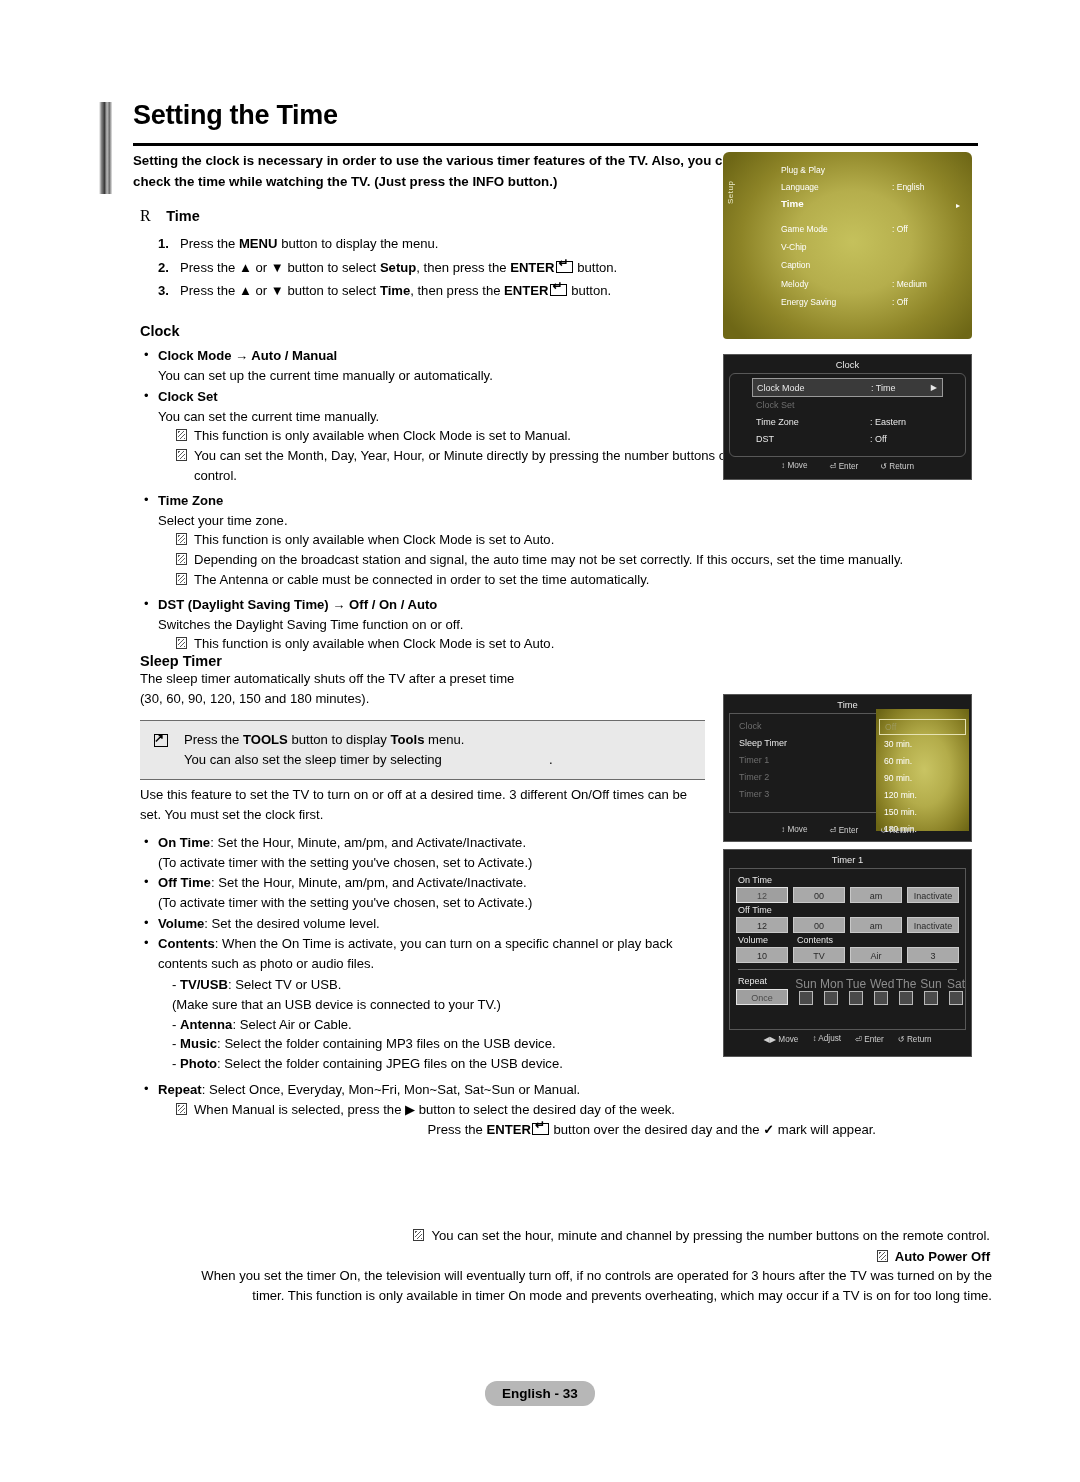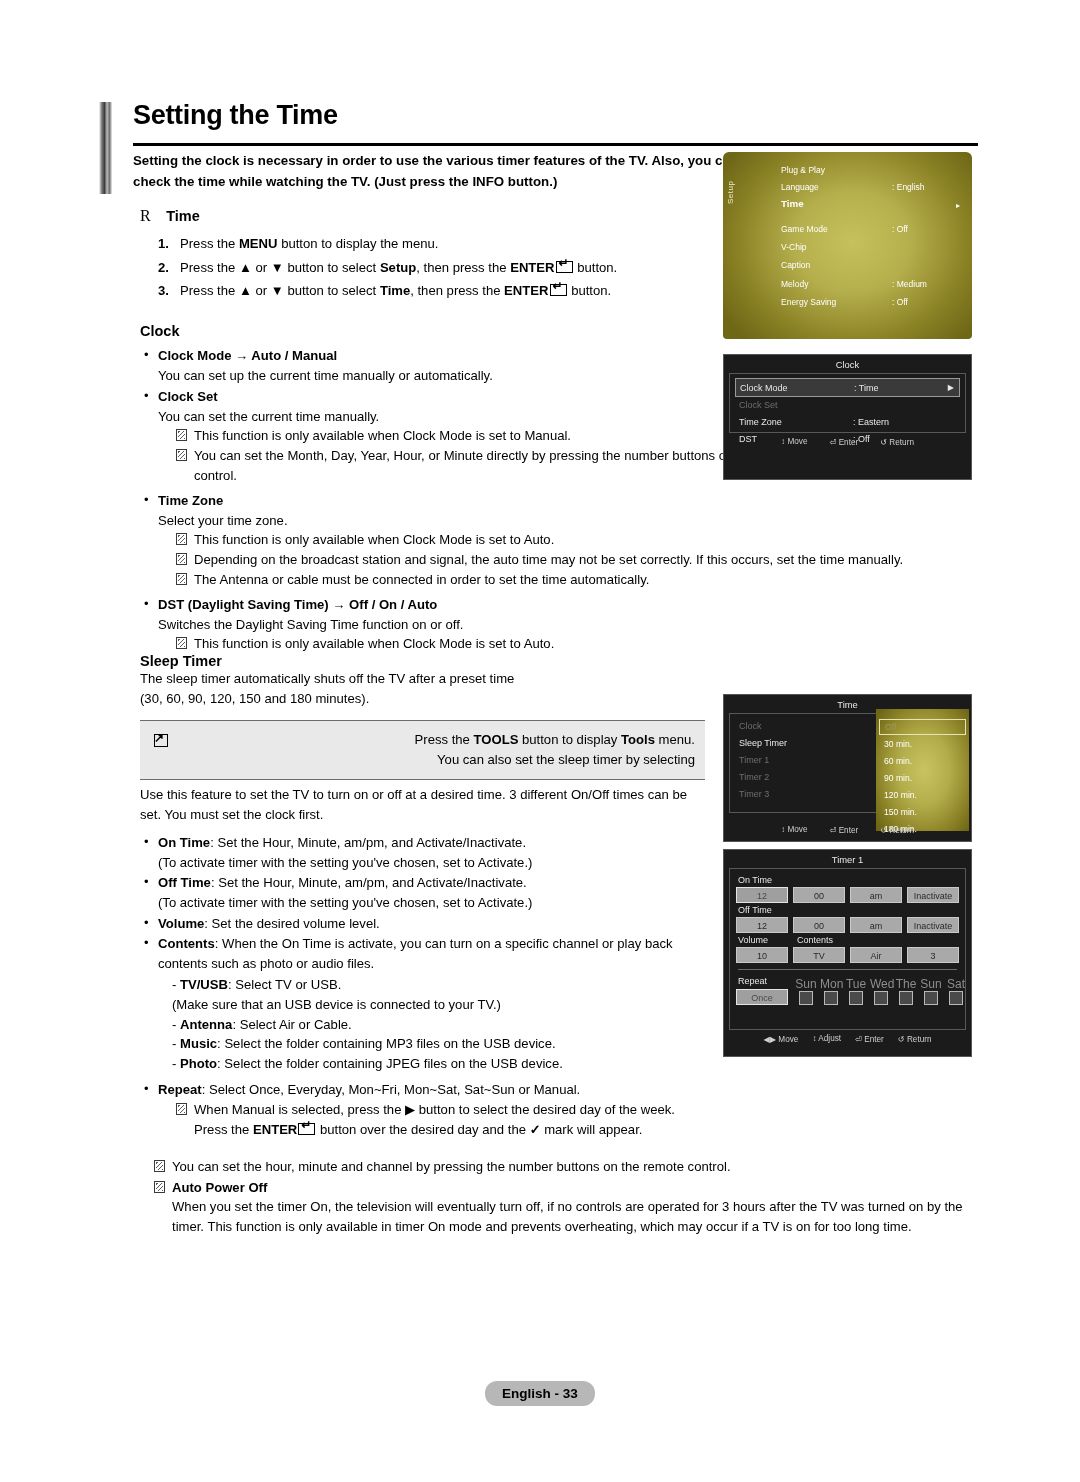--- a/index.html
+++ b/index.html
@@ -62,21 +62,21 @@
     border-top:1.6px solid #6c6c6c; border-bottom:1.6px solid #6c6c6c;
     padding:9px 10px 9px 14px;
   }
   .tools-ic{
     position:absolute; left:14px; top:13px; width:14px; height:13px;
     border:1.5px solid #000;
   }
   .tools-ic::after{
     content:"\2197"; position:absolute; left:-1px; top:-4px; font-size:12px; font-weight:bold;
   }
-  .tools-txt{ font-size:13.1px; line-height:20px;text-align:right; }
+  .tools-txt{ margin-left:30px; font-size:13.1px; line-height:20px; }
 
   
   .osd { position:absolute; }
 
   
   .setup {
     left:723px; top:152px; width:249px; height:187px;
     background:
       radial-gradient(ellipse 62% 72% at 52% 48%, #c5c15c 0%, #b5ae4c 38%, #8d8427 72%, #6e6716 100%);
     border-radius:6px 6px 4px 4px;
@@ -286,28 +286,28 @@
       <div class="t" style="margin-left:14px;width:560px;">
         <span>- </span><b>Photo</b><span>: Select the folder containing JPEG files on the USB device.</span>
       </div>
     </div>
 
     <div style="margin-top:7px;margin-left:18px;position:relative;width:720px;">
       <span class="bullet" style="left:-14px;top:1px;">•</span>
       <div class="t"><b>Repeat</b><span>: Select Once, Everyday, Mon~Fri, Mon~Sat, Sat~Sun or Manual.</span></div>
       <div class="t" style="margin-left:18px;padding-left:18px;text-indent:-18px;width:700px;">
         <span class="note-ic"></span><span>When Manual is selected, press the ▶ button to select the desired day of the week.</span>
-        <div style="text-indent:0;margin-left:0;">
+        <div style="text-indent:0;margin-left:0;text-align:right;">
           <span>Press the </span><b>ENTER</b><span class="ent"></span><span> button over the desired day and the </span><span class="chk">✓</span><span> mark will appear.</span>
         </div>
       </div>
     </div>
   </div>
 
-  <div class="col" style="top:1157px;width:850px;">
+  <div class="col" style="top:1226px;width:850px;text-align:right;">
     <div class="t" style="padding-left:18px;text-indent:-18px;margin-left:14px;">
       <span class="note-ic"></span><span>You can set the hour, minute and channel by pressing the number buttons on the remote control.</span>
     </div>
     <div class="t" style="padding-left:18px;text-indent:-18px;margin-left:14px;margin-top:1px;">
       <span class="note-ic"></span><b>Auto Power Off</b>
     </div>
     <div class="t" style="margin-left:32px;width:820px;">When you set the timer On, the television will eventually turn off, if no controls are operated for 3 hours after the TV was turned on by the timer. This function is only available in timer On mode and prevents overheating, which may occur if a TV is on for too long time.</div>
   </div>
 
   <div class="osd setup">
@@ -330,21 +330,21 @@
 
     <div class="it" style="top:127px;">Melody</div>
     <div class="vl" style="top:127px;">: Medium</div>
 
     <div class="it" style="top:145px;">Energy Saving</div>
     <div class="vl" style="top:145px;">: Off</div>
   </div>
 
   <div class="osd dark" style="left:723px; top:354px; width:249px; height:126px;">
     <div class="ttl">Clock</div>
-    <div class="body" style="height:60px;padding:4px 5px;">
+    <div class="body" style="height:84px;padding:4px 22px;border-radius:6px;">
       <div class="clk-row clk-sel">
         <span class="lbl">Clock Mode</span>
         <span class="val">: Time</span>
         <span class="arw">▶</span>
       </div>
       <div class="clk-row dim">
         <span class="lbl">Clock Set</span>
       </div>
       <div class="clk-row">
         <span class="lbl">Time Zone</span>

